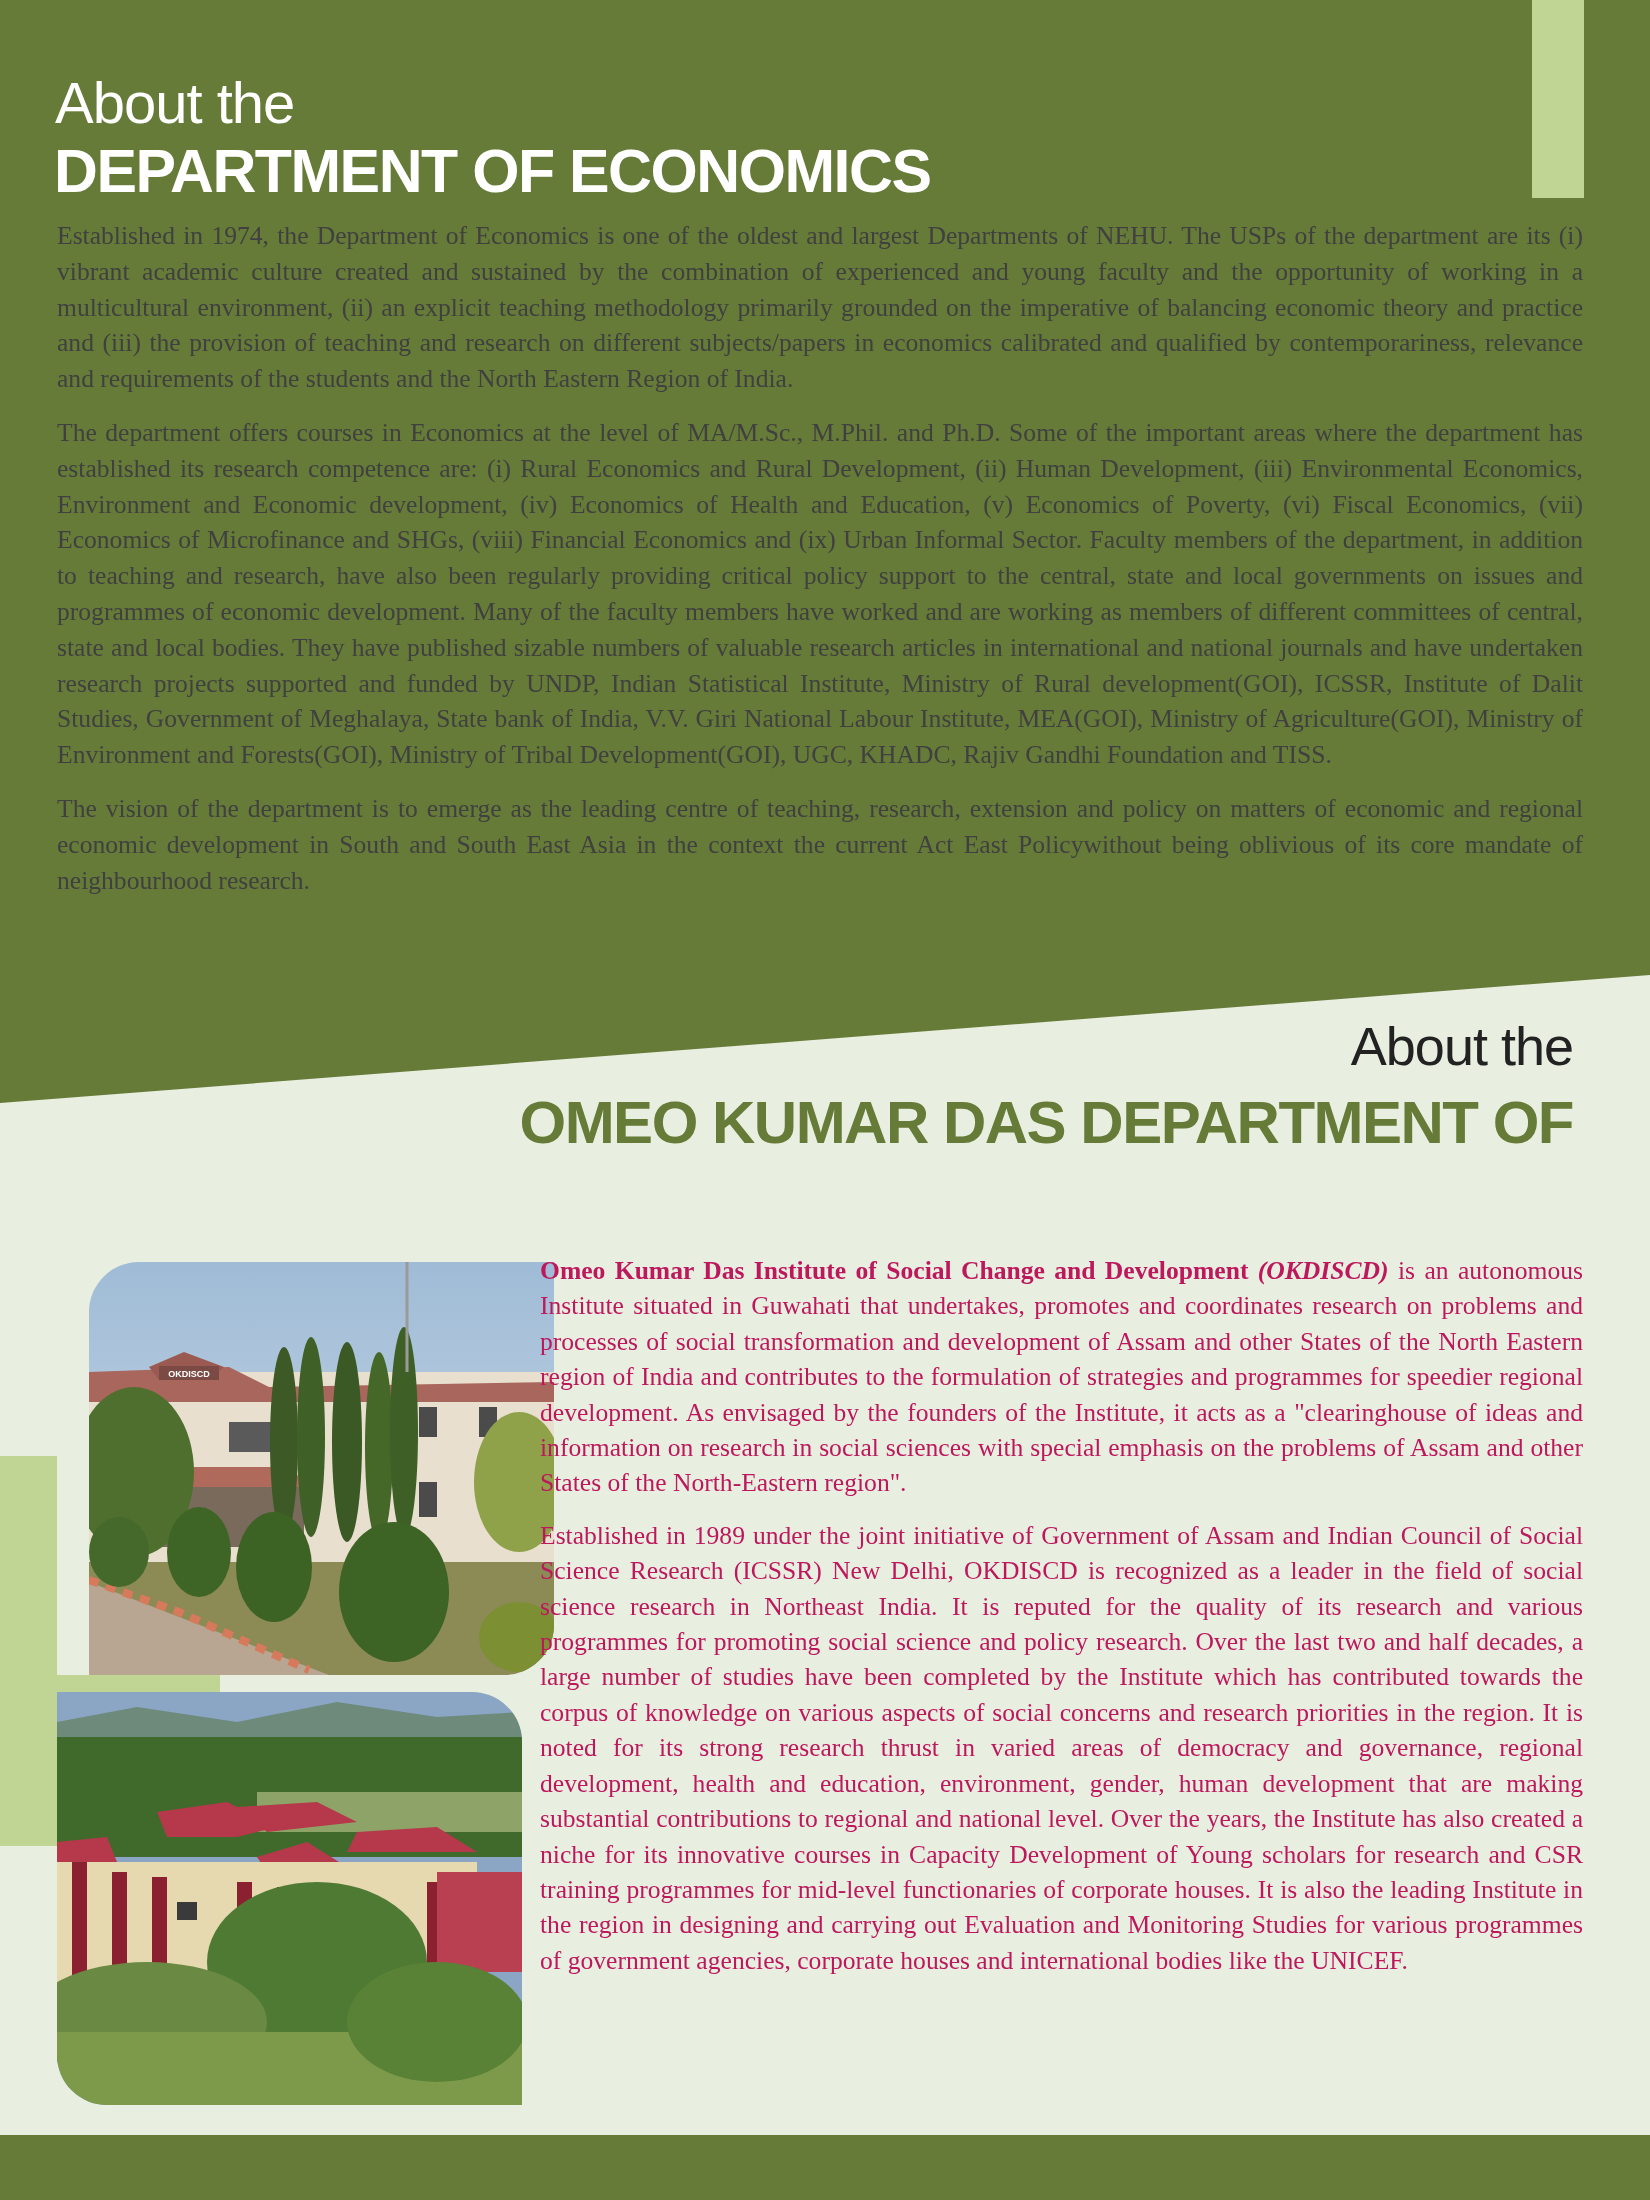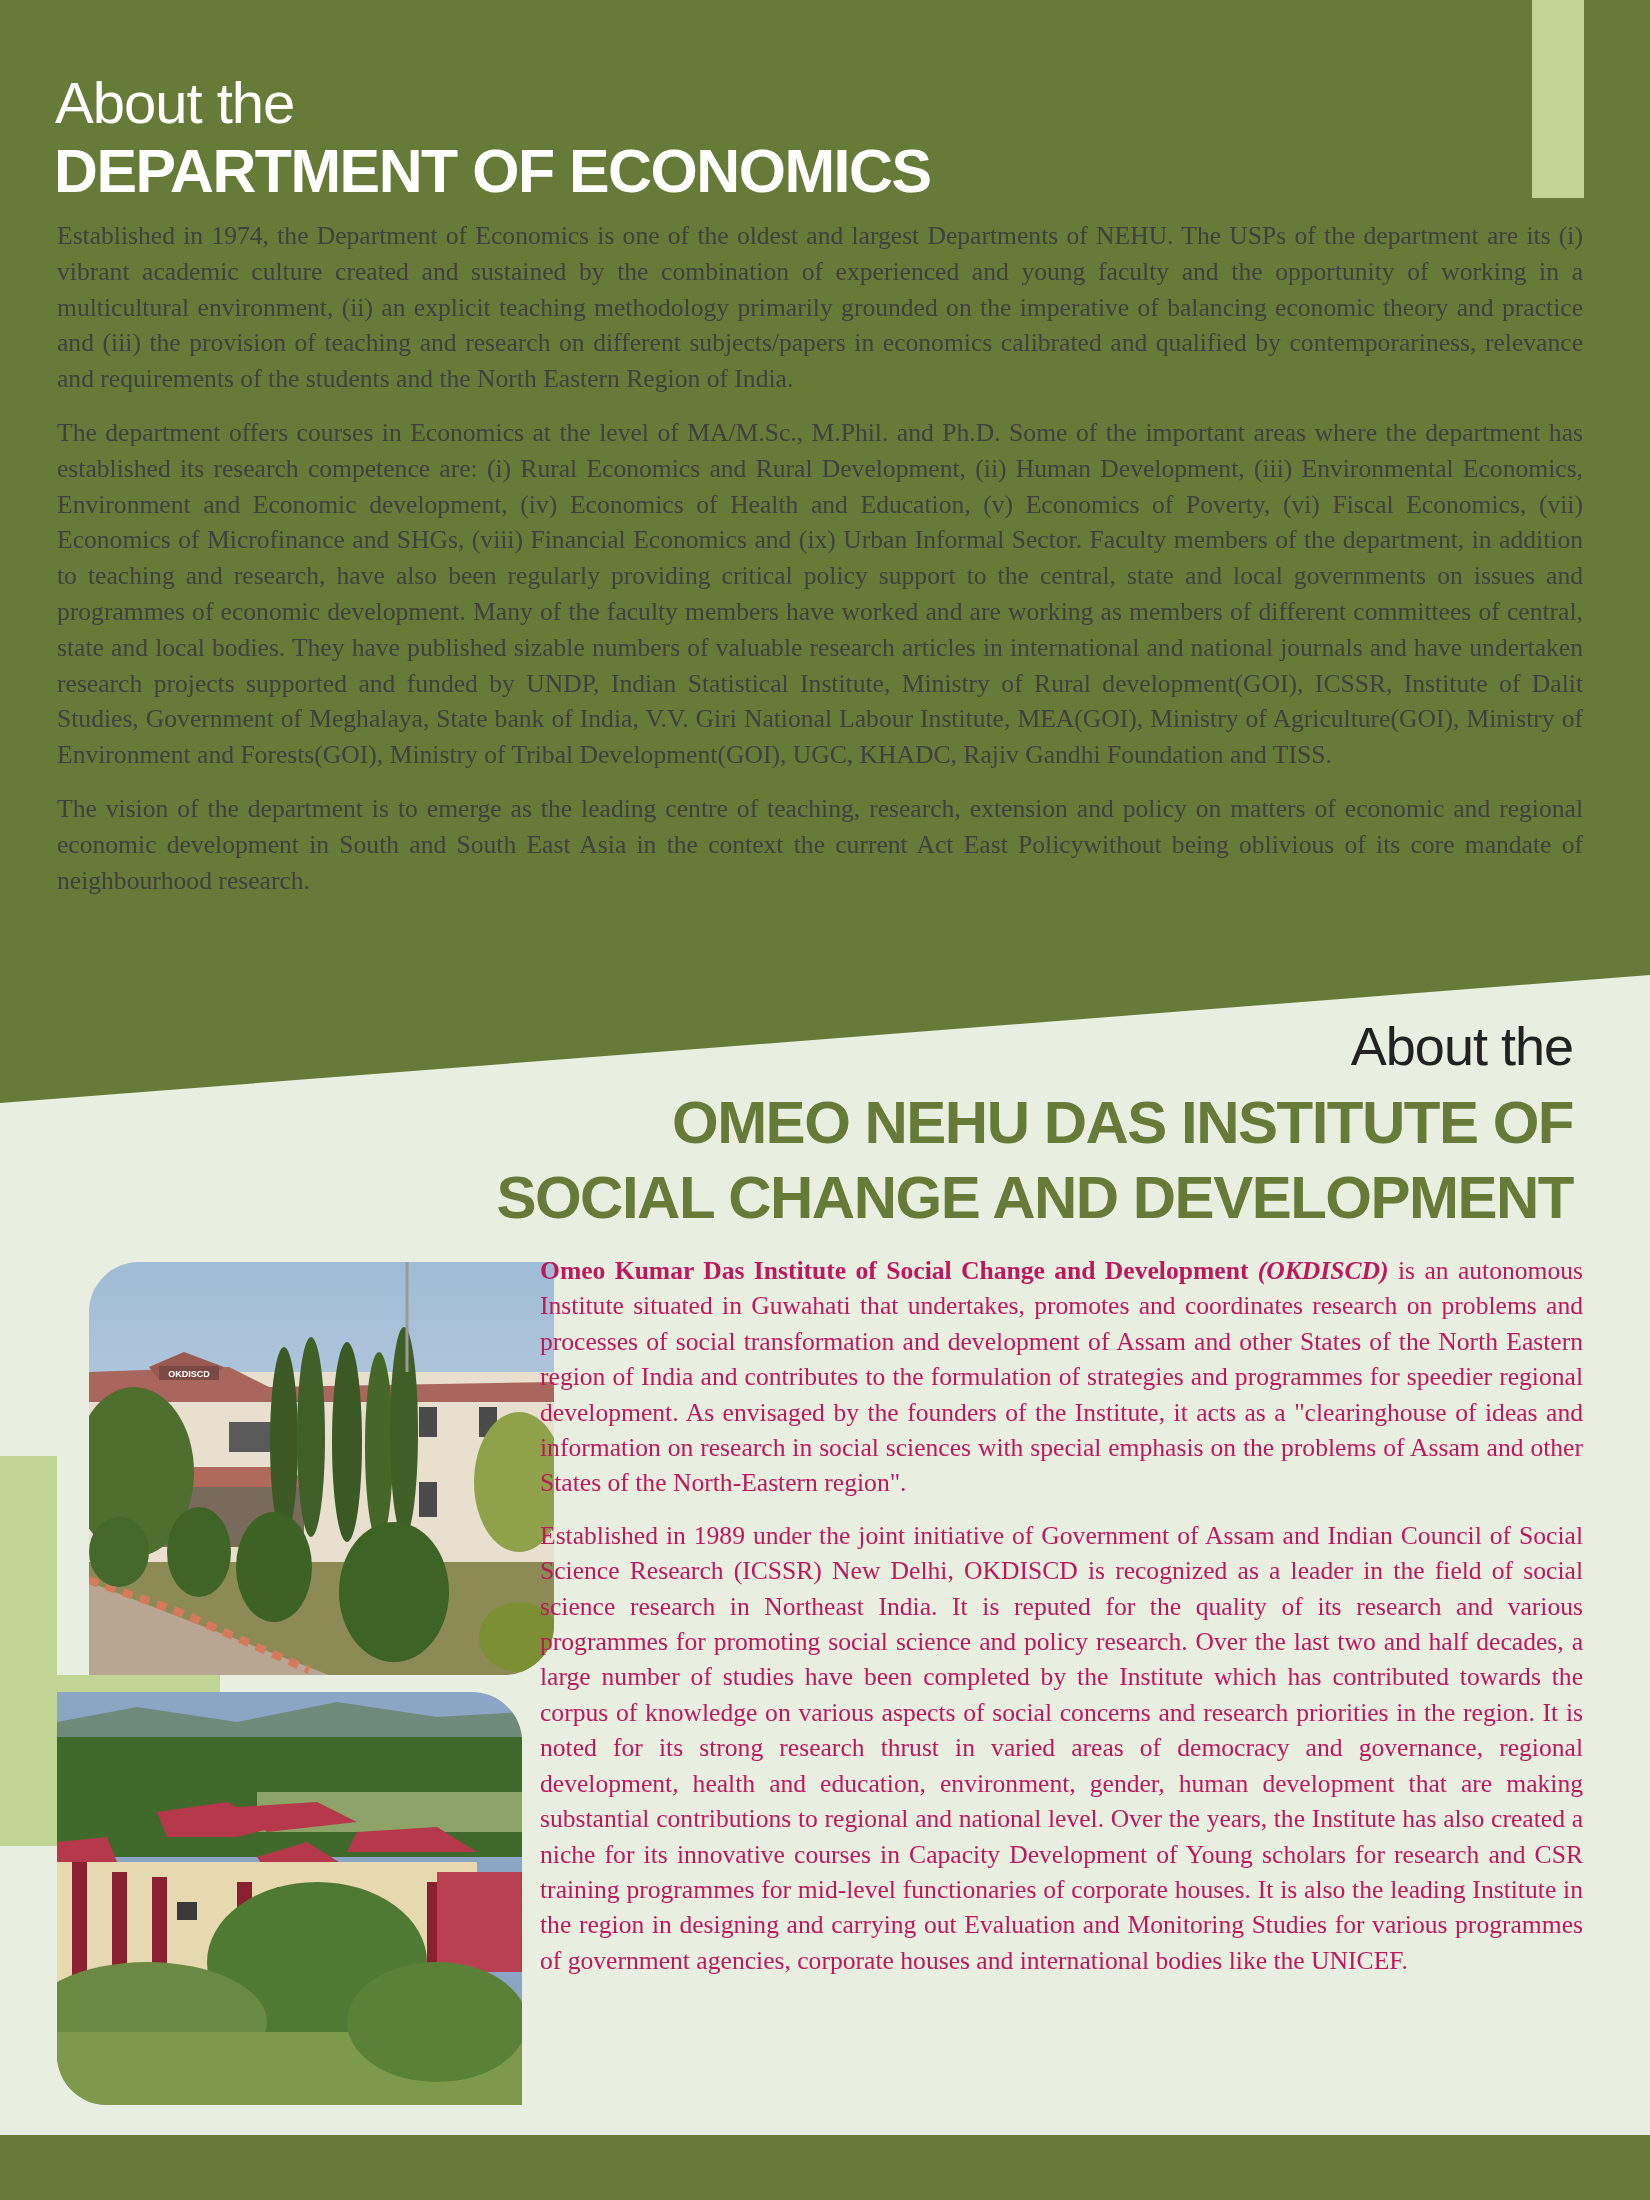--- a/index.html
+++ b/index.html
@@ -92,22 +92,21 @@
   <div class="dept-body">
     <p>Established in 1974, the Department of Economics is one of the oldest and largest Departments of NEHU. The USPs of the department are its (i) vibrant academic culture created and sustained by the combination of experienced and young faculty and the opportunity of working in a multicultural environment, (ii) an explicit  teaching methodology primarily grounded on the imperative of  balancing economic theory and practice and  (iii) the provision of teaching and research on different subjects/papers in economics calibrated and qualified by  contemporariness, relevance and requirements of the students and the North Eastern Region of India.</p>
     <p>The department offers courses in Economics at the level of MA/M.Sc., M.Phil. and Ph.D. Some of the important areas where the department has established its research competence are: (i) Rural Economics and Rural Development, (ii) Human Development, (iii) Environmental Economics, Environment and Economic development, (iv) Economics of Health and Education, (v) Economics of Poverty, (vi) Fiscal Economics, (vii) Economics of Microfinance and SHGs, (viii) Financial Economics and (ix) Urban Informal Sector. Faculty members of the department, in addition to teaching and research, have also been regularly providing critical policy support to the central, state and local governments on issues and programmes of economic development. Many of the faculty members have worked and are working as members of different committees of central, state and local bodies. They have published sizable numbers of valuable research articles in international and national journals and have undertaken research projects supported and funded by UNDP, Indian Statistical Institute, Ministry of Rural development(GOI), ICSSR, Institute of Dalit Studies, Government of Meghalaya, State bank of India, V.V. Giri National Labour Institute, MEA(GOI), Ministry of Agriculture(GOI), Ministry of Environment and Forests(GOI), Ministry of Tribal Development(GOI), UGC, KHADC,  Rajiv Gandhi Foundation and TISS.</p>
     <p>The vision of the department is to emerge as the leading centre of teaching, research, extension and policy on matters of economic and regional economic development in South and South East Asia in the context the current Act East Policywithout being oblivious of its core mandate of neighbourhood research.</p>
   </div>
 </section>
 
 <section>
   <div class="ok-about">About the</div>
   <h2 class="ok-title">
-    <span>OMEO NEHU DAS INSTITUTE OF</span>
-    <span>SOCIAL CHANGE AND DEVELOPMENT</span>
+    <span>OMEO KUMAR DAS DEPARTMENT OF</span>
   </h2>
 
   <div class="side-block"></div>
   <div class="gap-strip"></div>
 
   <div class="photo photo-1" title="OKDISCD main building with lawn and trees">
     <svg viewBox="0 0 465 413" preserveAspectRatio="none">
       <defs>
         <linearGradient id="sky1" x1="0" y1="0" x2="0" y2="1">
           <stop offset="0" stop-color="#9fbbd6"></stop>

